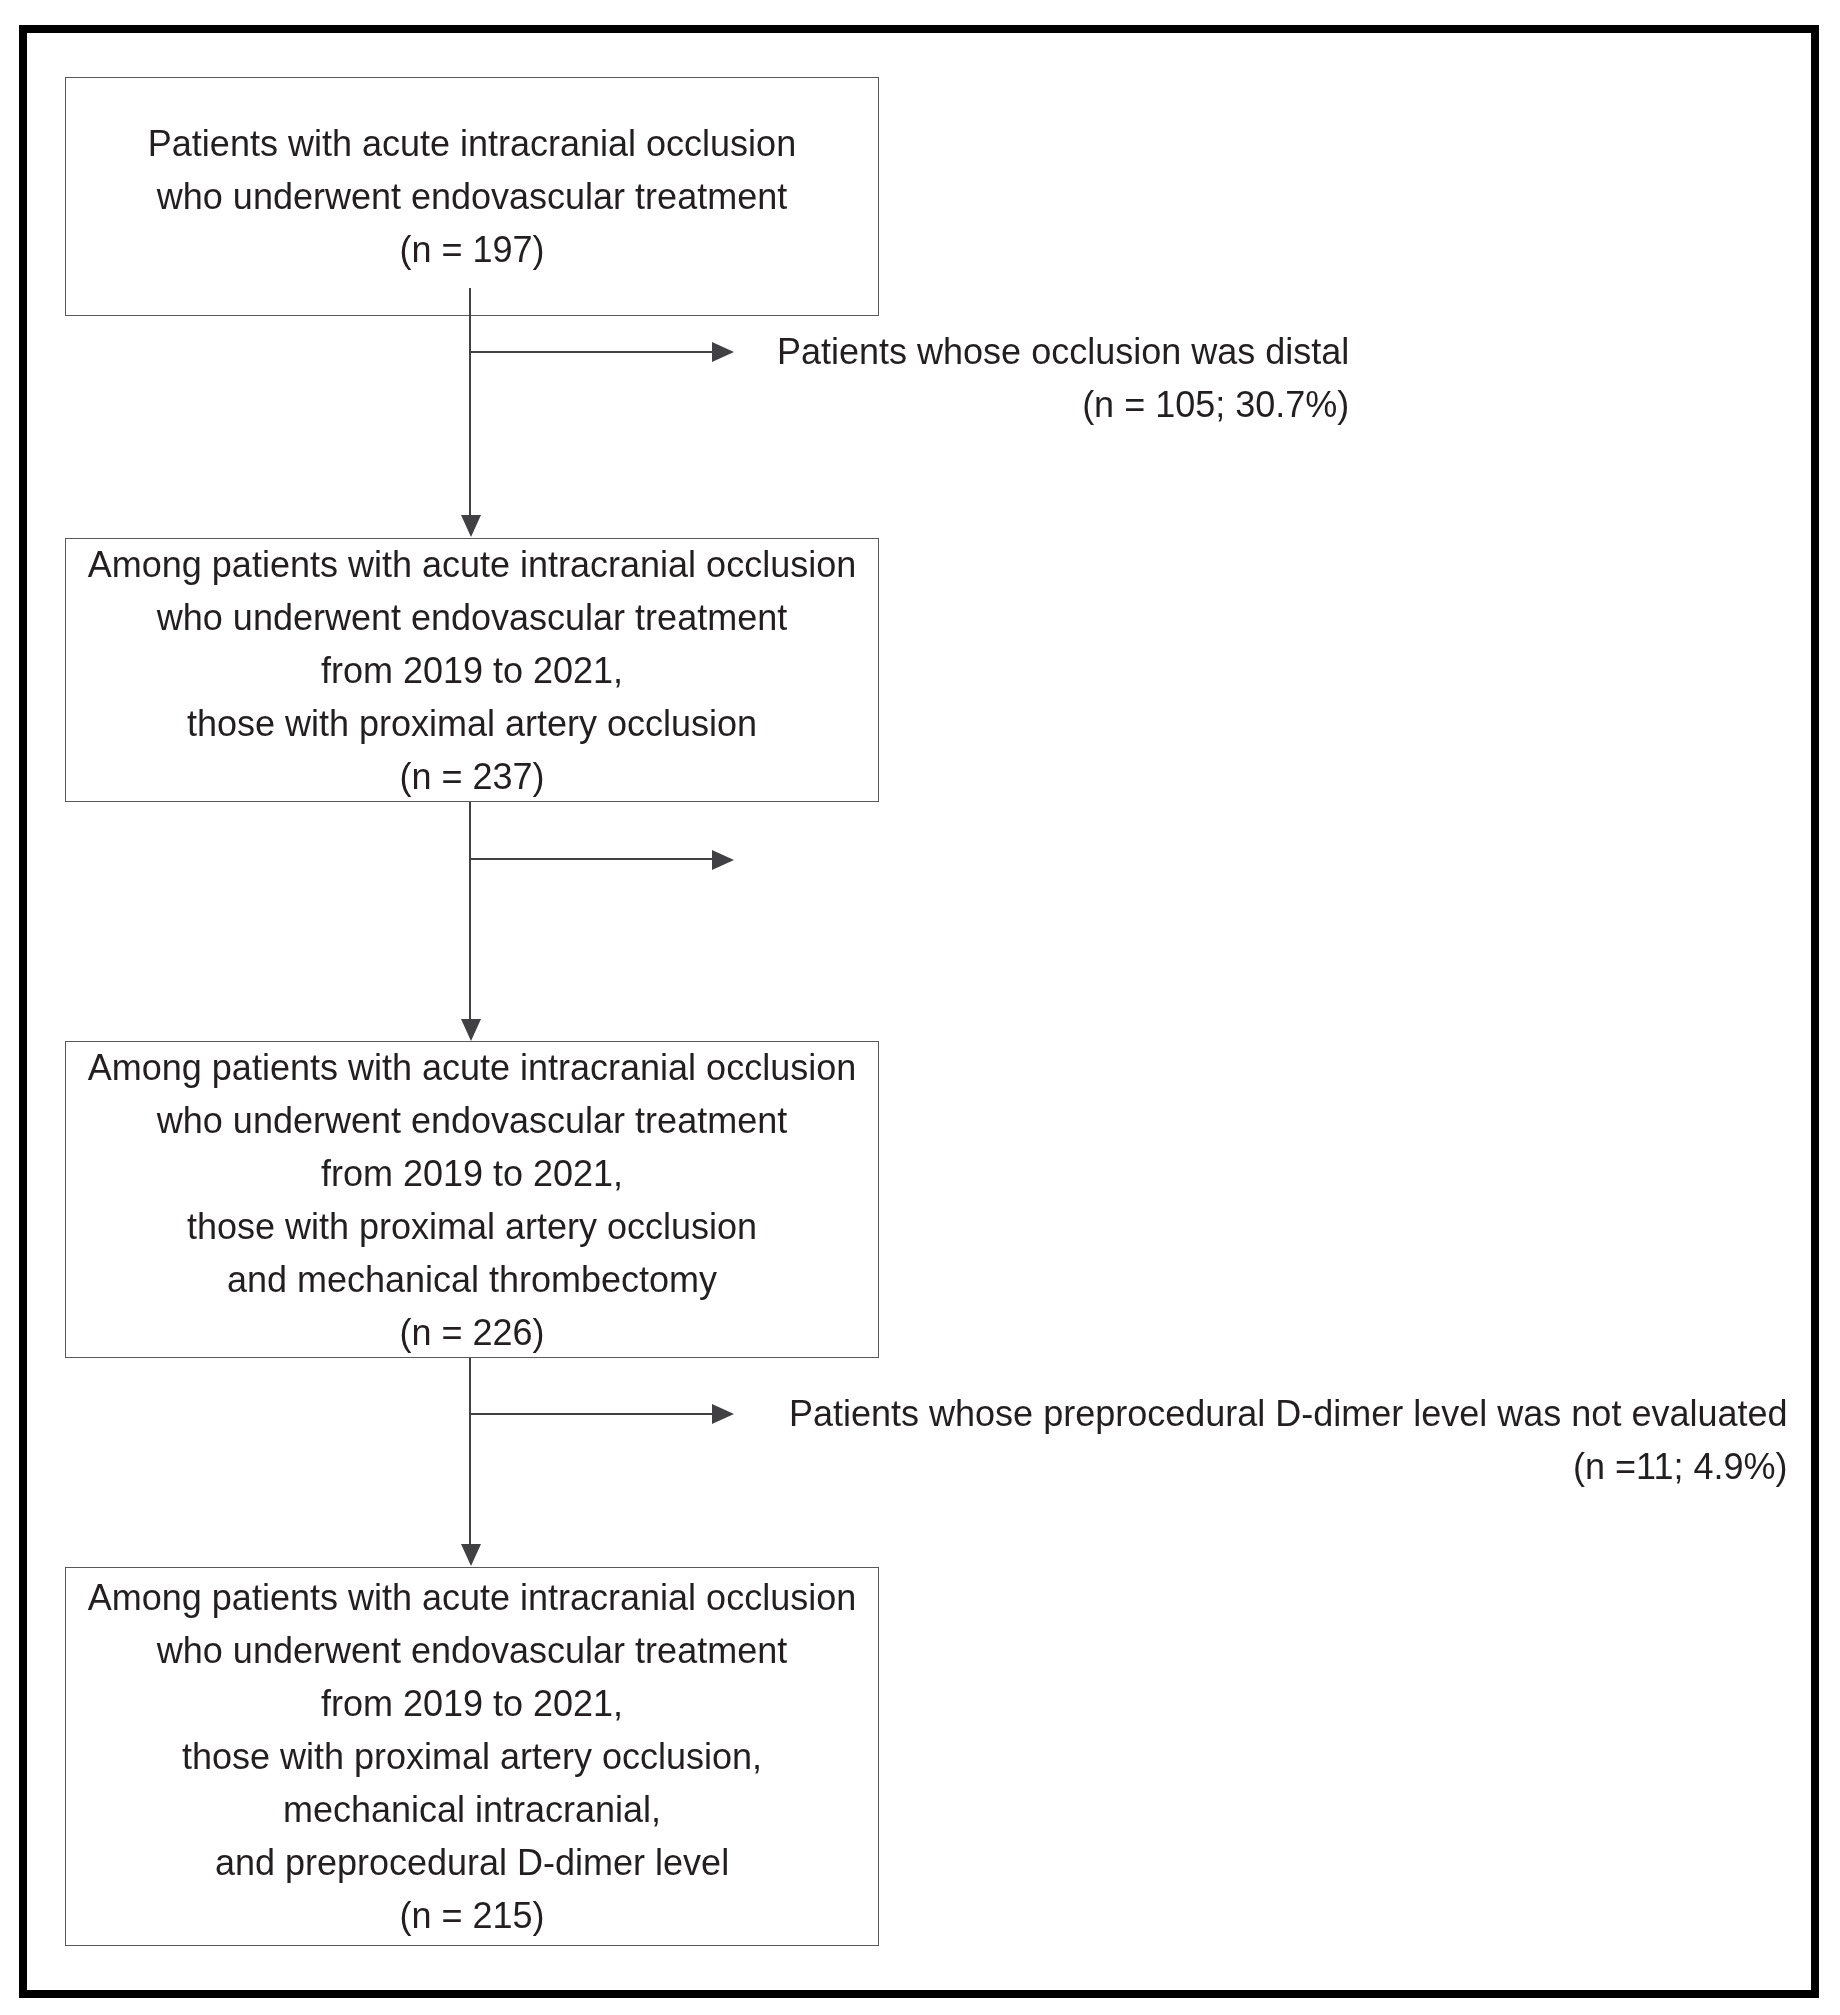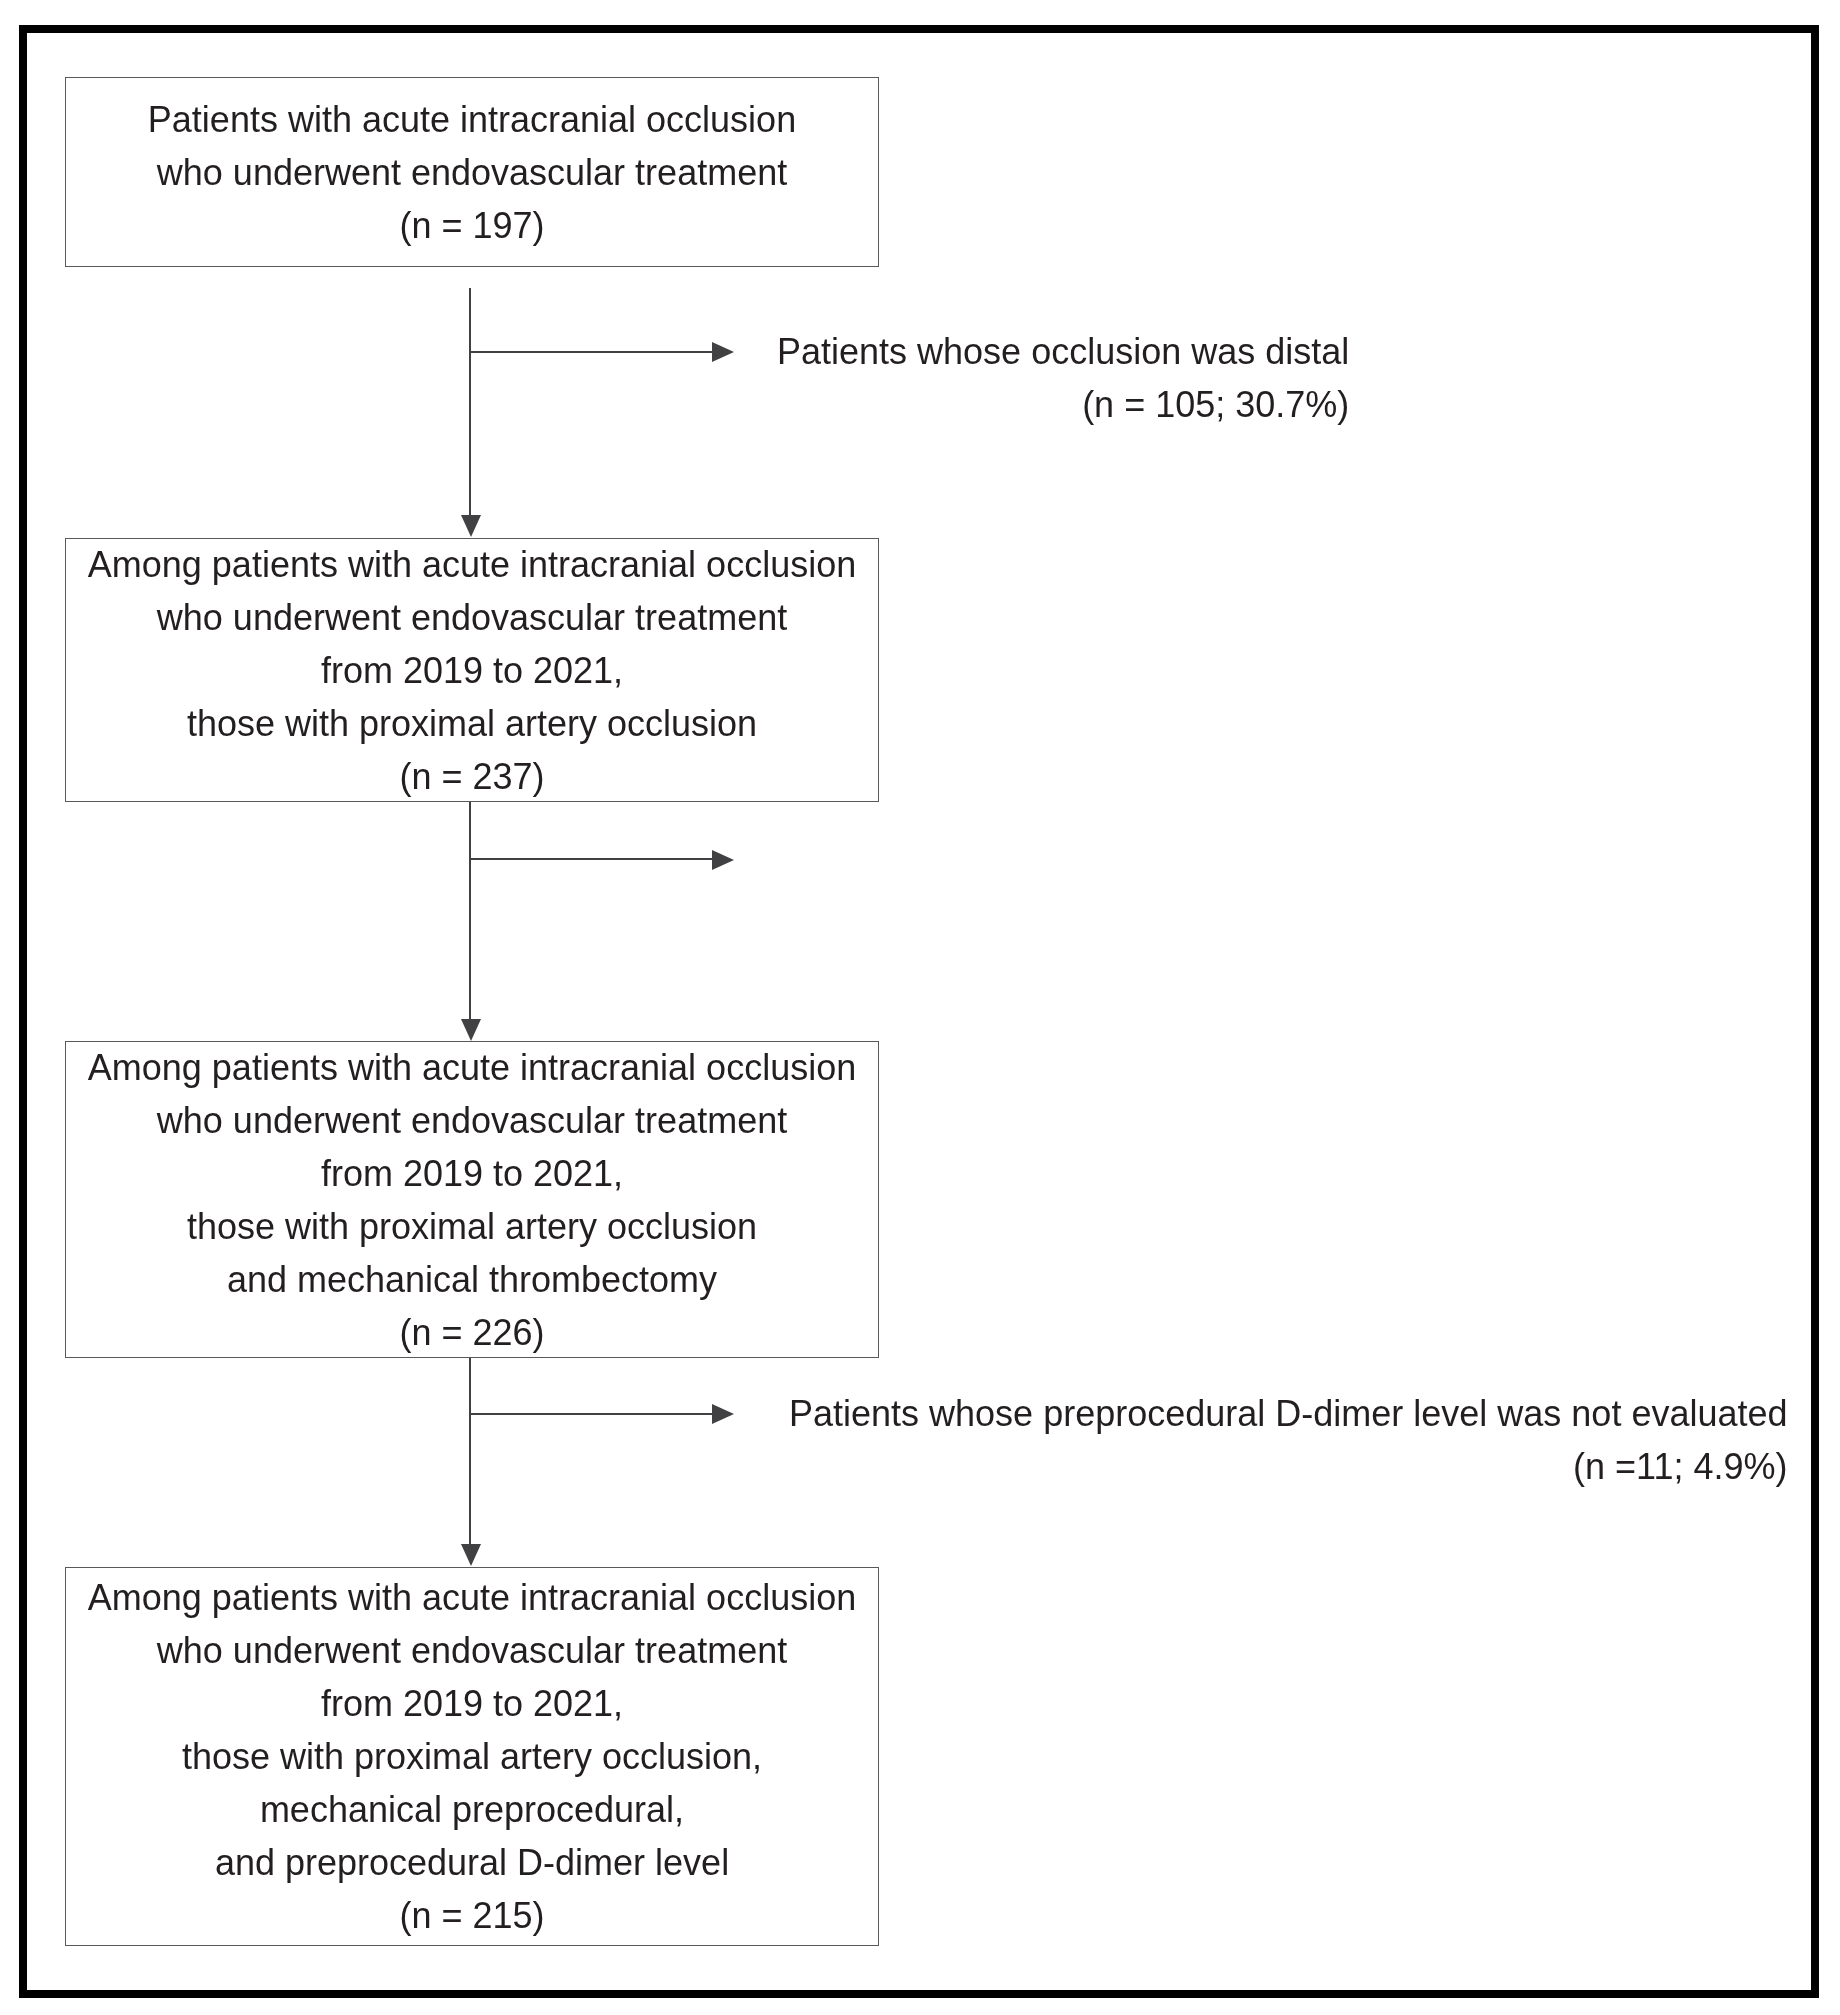--- a/index.html
+++ b/index.html
@@ -35,21 +35,21 @@
     left: 65px;
     width: 814px;
     border: 1.9px solid var(--box-border);
     background: var(--background);
     display: flex;
     flex-direction: column;
     justify-content: center;
     align-items: center;
     text-align: center;
   }
-  .box1 { top: 77px;  height: 190px; }
+  .box1 { top: 77px;  height: 239px; }
   .box2 { top: 538px;  height: 264px; }
   .box3 { top: 1041px; height: 317px; }
   .box4 { top: 1567px; height: 379px; }
   .vline {
     position: absolute;
     left: 469px;
     width: 1.9px;
     background: var(--line);
   }
   .vline1 { top: 288px;  height: 229px; }
@@ -148,19 +148,19 @@
   <div class="excl excl3">
     <div>Patients whose preprocedural D-dimer level was not evaluated</div>
     <div>(n =11; 4.9%)</div>
   </div>
 
   <section class="box box4">
     <div>Among patients with acute intracranial occlusion</div>
     <div>who underwent endovascular treatment</div>
     <div>from 2019 to 2021,</div>
     <div>those with proximal artery occlusion,</div>
-    <div>mechanical preprocedural,</div>
+    <div>mechanical intracranial,</div>
     <div>and preprocedural D-dimer level</div>
     <div>(n = 215)</div>
   </section>
 
 </div>
 
 
 </body></html>

